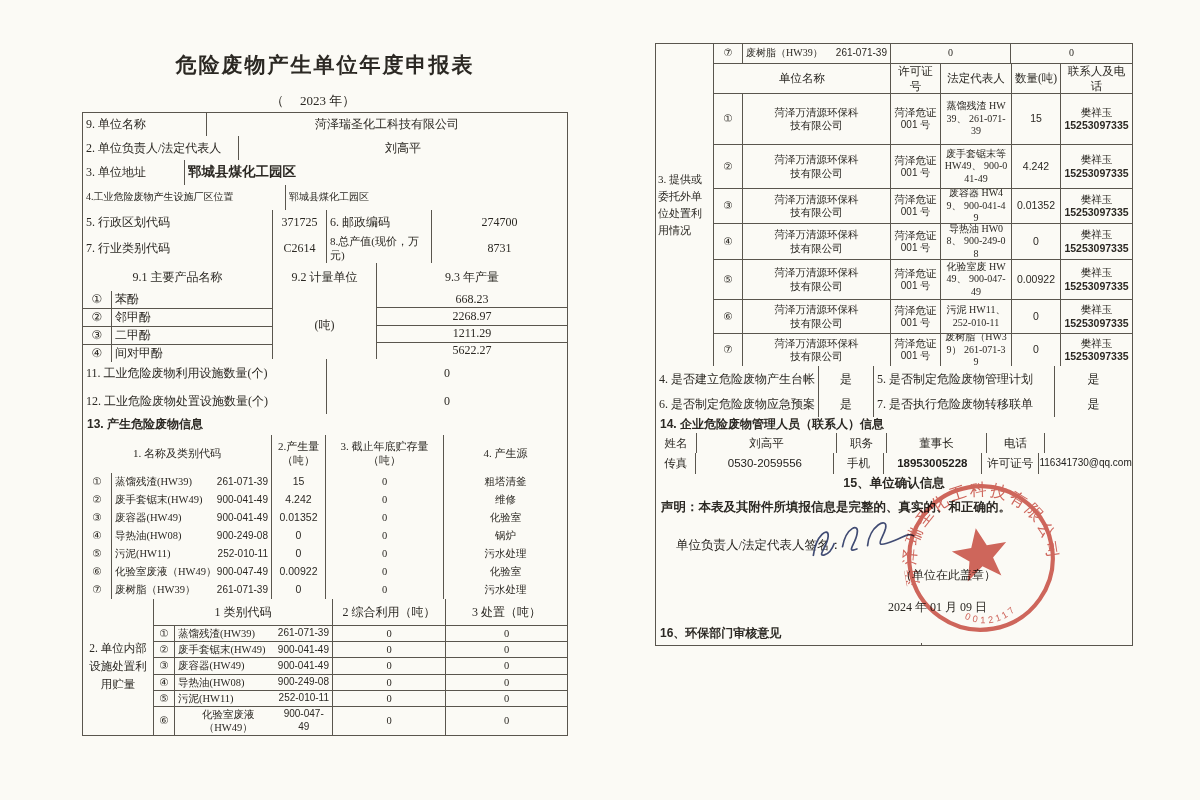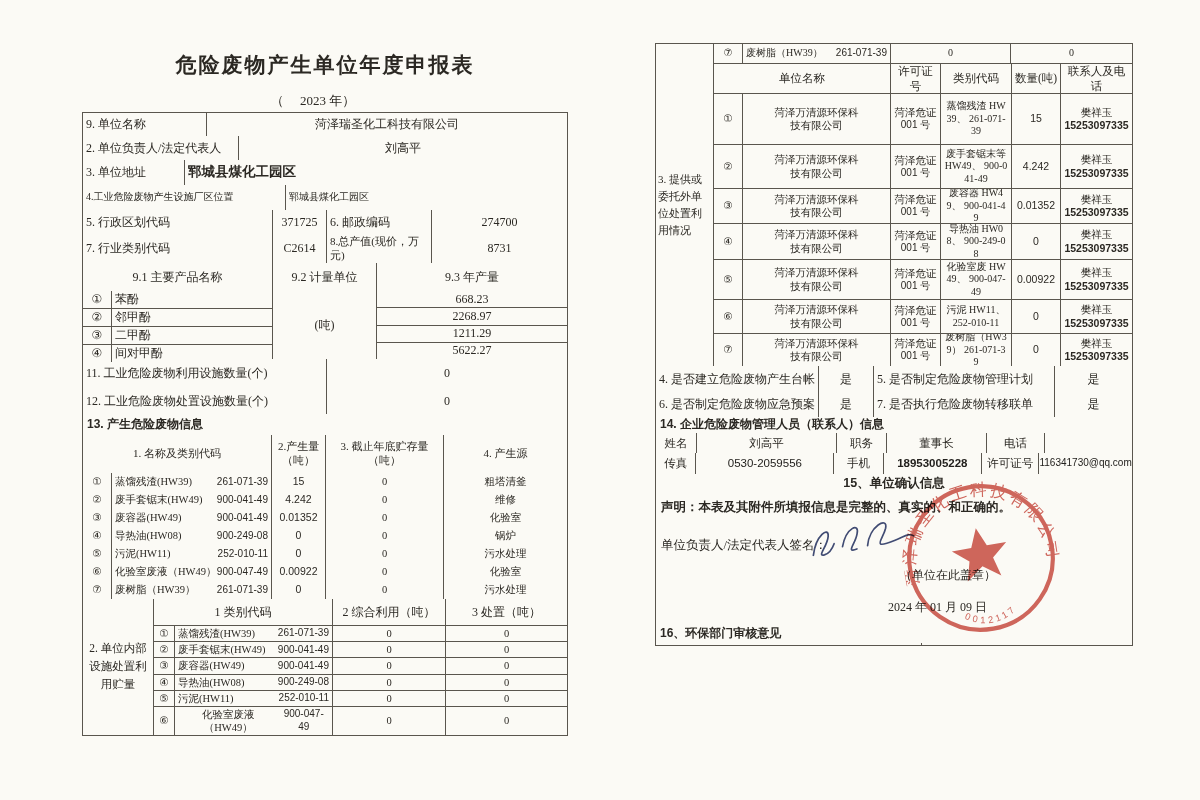--- a/index.html
+++ b/index.html
@@ -287,21 +287,21 @@
             <span>废树脂（HW39）</span>
             <span class="sans">261-071-39</span>
           </div>
         <div class="c" style="width:120px">0</div>
         <div class="c fl1">0</div>
       </div>
 
       <div class="r f115" style="height:30px">
         <div class="c" style="width:176px">单位名称</div>
         <div class="c" style="width:50px;padding:1px 4px">许可证号</div>
-        <div class="c" style="width:71px">类别代码</div>
+        <div class="c" style="width:71px">法定代表人</div>
         <div class="c" style="width:49px;padding:1px 1px">数量(吨)</div>
         <div class="c fl1">联系人及电话</div>
       </div>
 
       <div class="r f105" style="height:51px">
         <div class="c" style="width:28px">①</div>
         <div class="c" style="width:148px">
             <span style="max-width:92px">菏泽万清源环保科技有限公司</span>
           </div>
         <div class="c col" style="width:50px">
@@ -448,21 +448,21 @@
     <div class="c filled f10" style="padding:1px 1px">116341730@qq.com</div>
   </div>
 
   <div class="r hei b" style="height:20px;align-items:center;justify-content:center">
     <div class="f125">15、单位确认信息</div>
   </div>
 
   <div class="r" style="height:130px">
     <div class="c l fl1 declbox" style="align-items:flex-start">
       <div class="abs b f125" style="left:5px;top:6px">声明：本表及其附件所填报信息是完整的、真实的、和正确的。</div>
-      <div class="abs f125" style="left:5px;top:44px">单位负责人/法定代表人签名：</div>
+      <div class="abs f125" style="left:20px;top:44px">单位负责人/法定代表人签名：</div>
       <div class="abs" style="left:244px;top:74px">（单位在此盖章）</div>
       <div class="abs" style="left:232px;top:106px">2024 年 01 月  09 日</div>
     </div>
   </div>
 
   <div class="r hei b titlerow" style="height:19px;align-items:center">
     <div>16、环保部门审核意见</div>
   </div>
 
   <div class="r fl1" style="height:115px">

